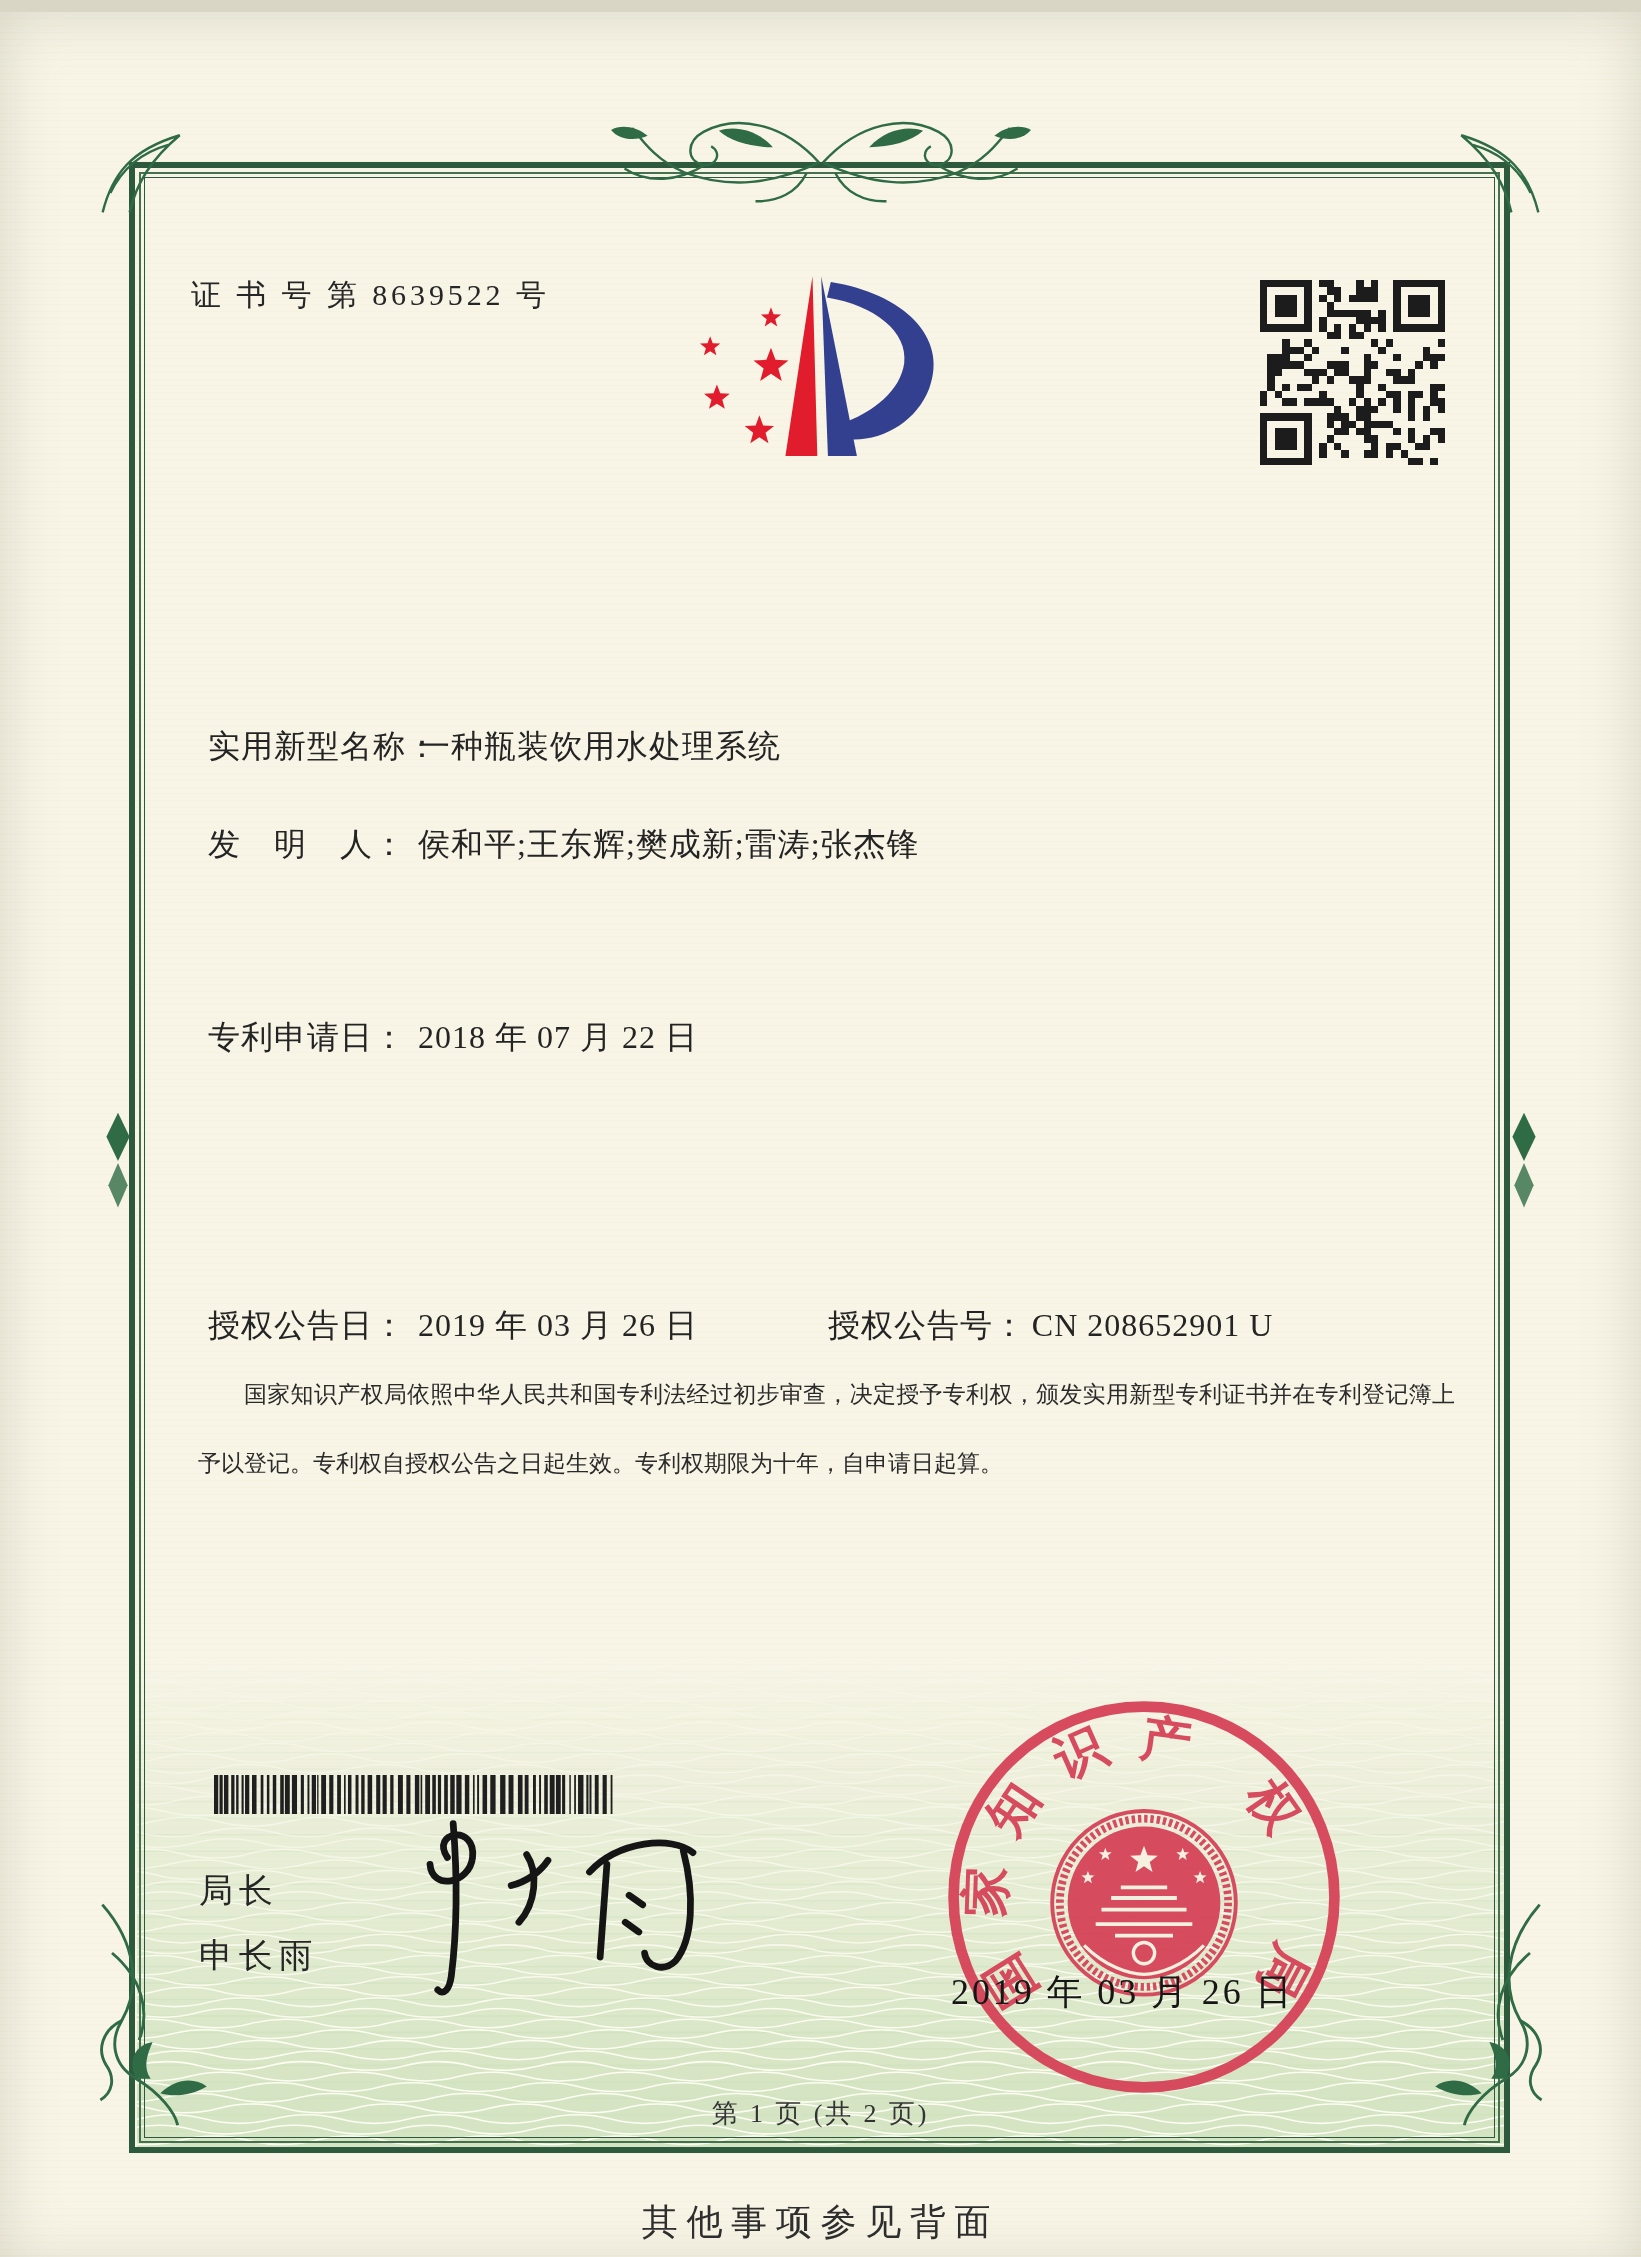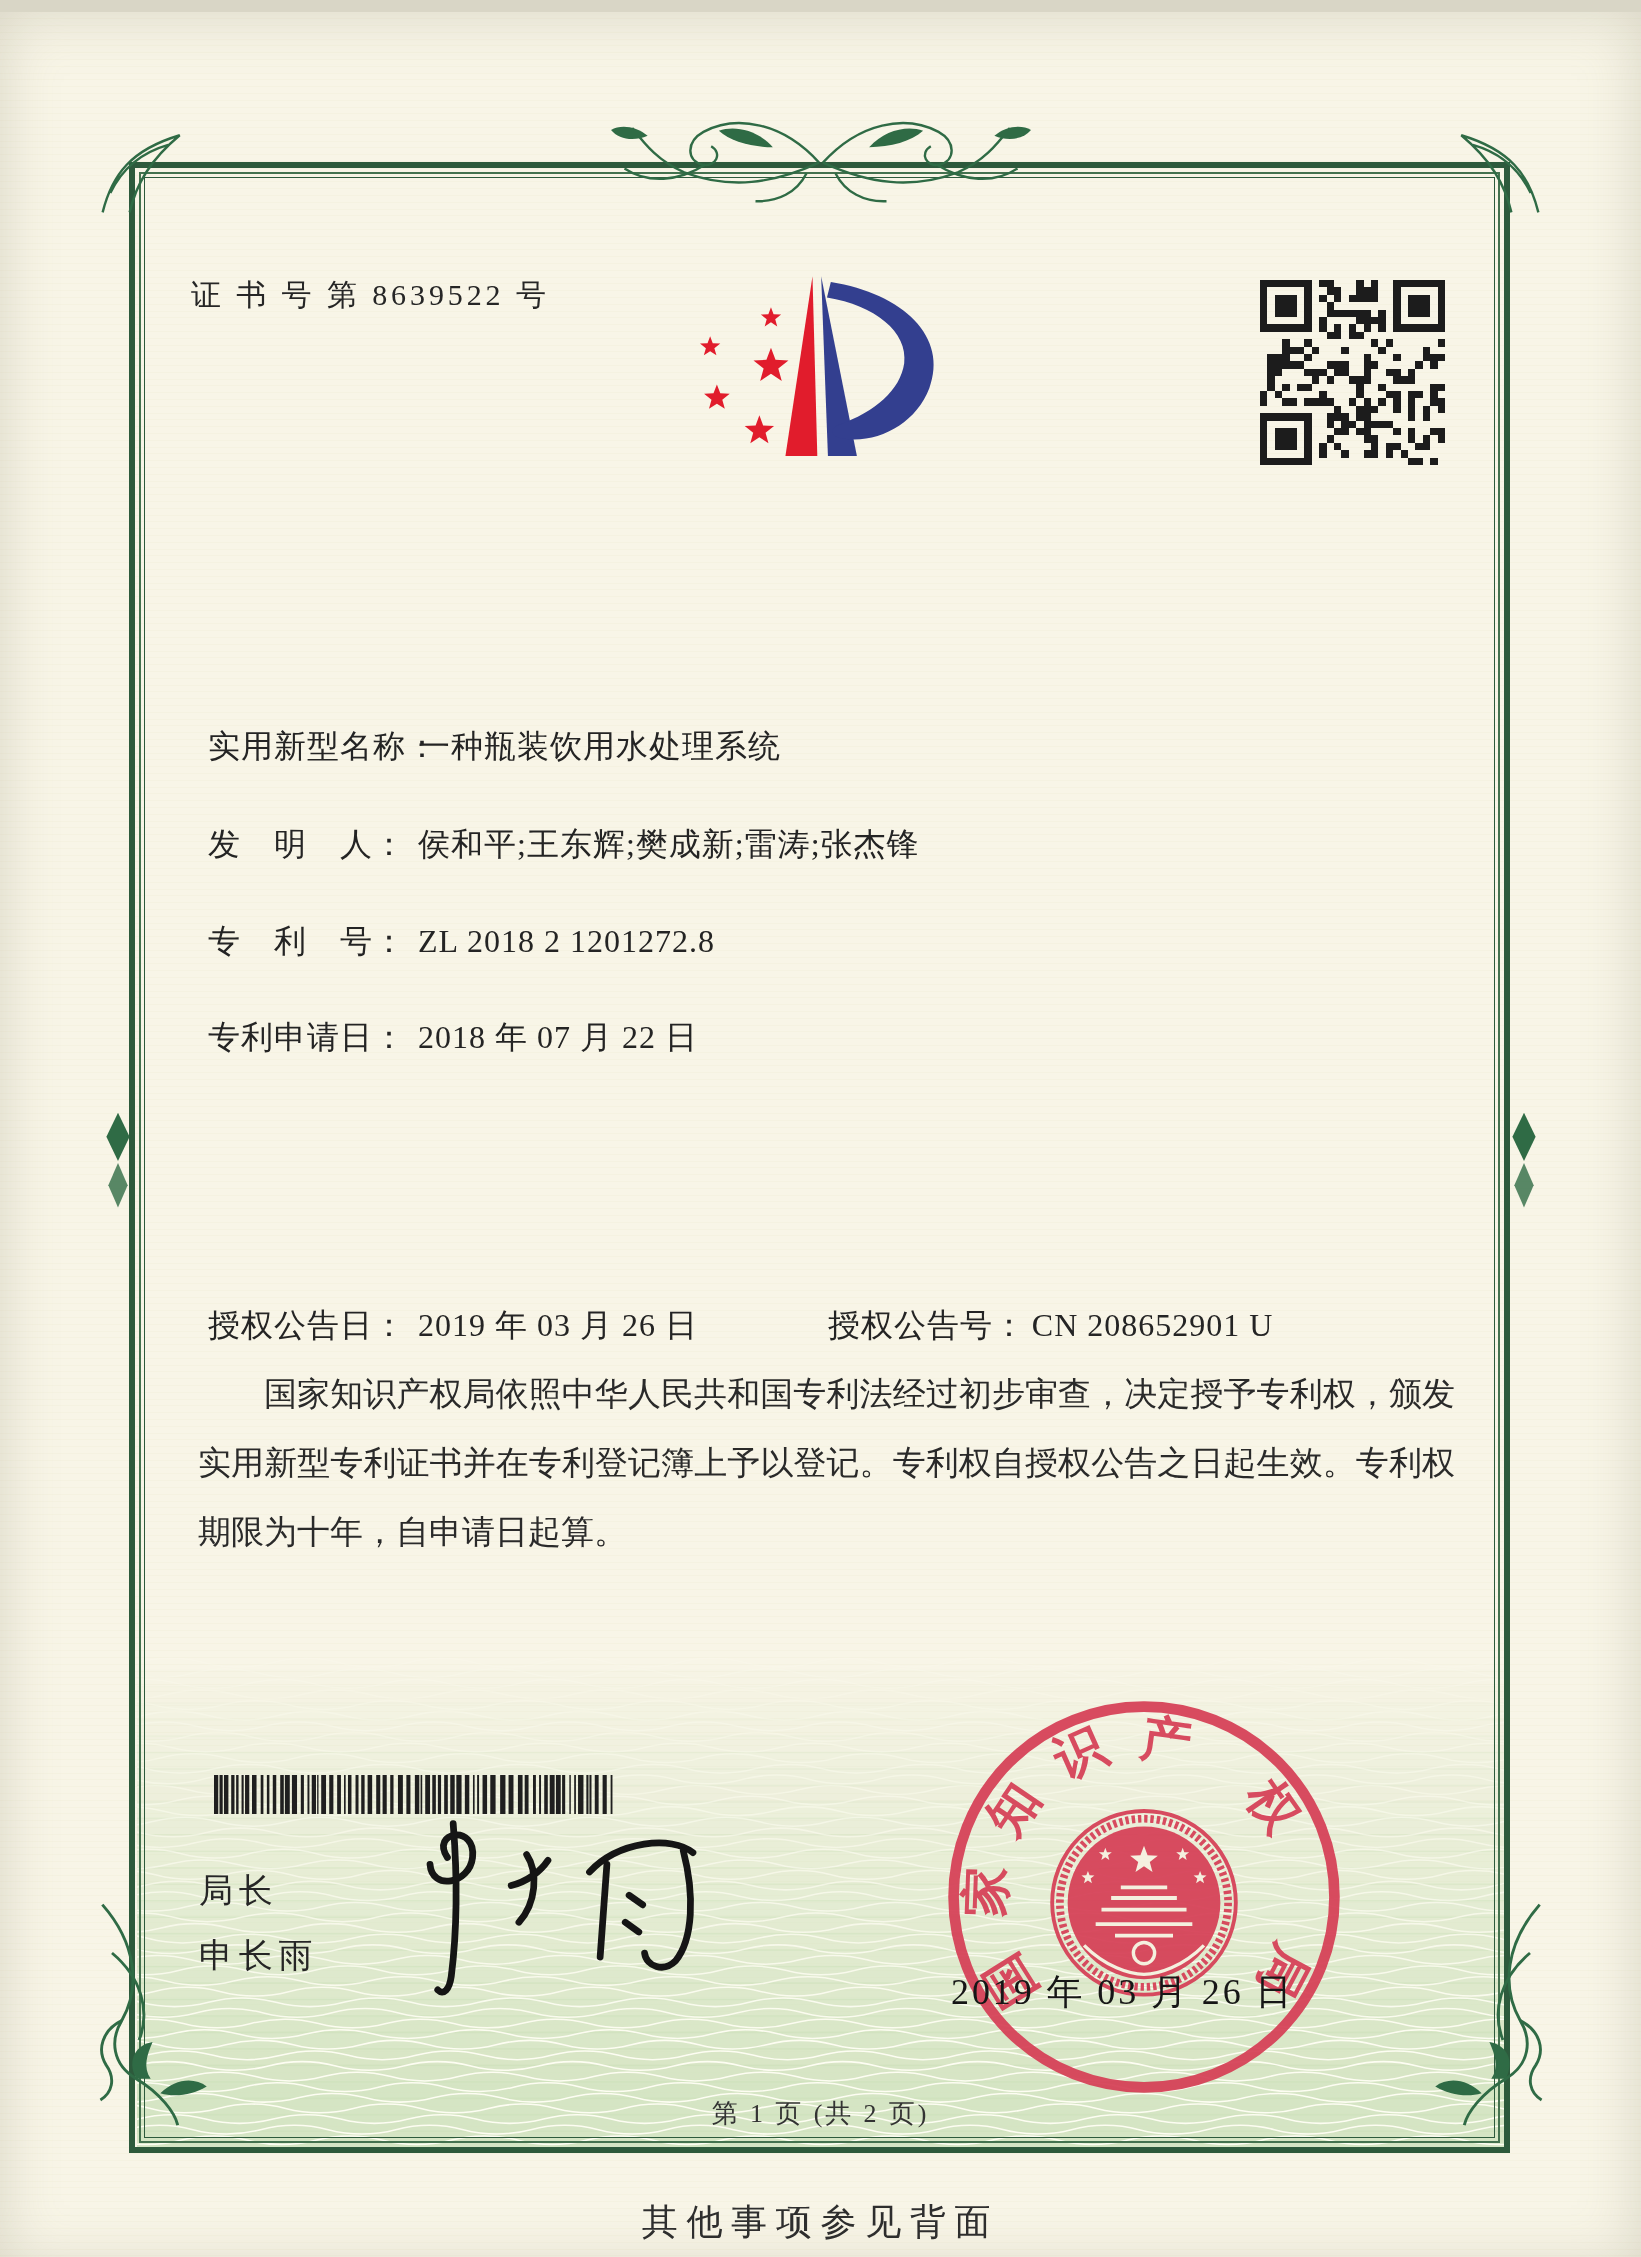--- a/index.html
+++ b/index.html
@@ -35,21 +35,21 @@
     position:absolute;left:208px;font-size:32px;white-space:nowrap;color:#242424;
   }
   .field-label{display:inline-block;width:210px;letter-spacing:1px;}
   .field-value{letter-spacing:1px;}
   .pair2{position:absolute;left:620px;top:0;white-space:nowrap;}
   .pair2 .field-label{width:auto;margin-right:5.8px;}
   .body-text{
     position:absolute;left:198px;top:1348px;width:1257px;
   }
   .body-text p{
-    margin:0;text-indent:2em;font-size:33px;line-height:69px;
+    margin:0;text-indent:2em;font-size:23px;line-height:69px;
     text-align:justify;color:#2a2a2a;
   }
   .green-panel{position:absolute;left:137px;top:1641px;width:1367px;height:494px;}
   .barcode{position:absolute;left:214px;top:1763px;width:406px;height:39px;}
   .director-title{position:absolute;left:199px;top:1856px;font-size:34px;letter-spacing:5.8px;}
   .director-name{position:absolute;left:199px;top:1921px;font-size:34px;letter-spacing:5.8px;}
   .signature{position:absolute;left:372px;top:1802px;width:348px;height:203px;}
   .seal{position:absolute;left:941px;top:1682px;width:406px;height:406px;opacity:.93;}
   .seal-date{
     position:absolute;left:951px;top:1956px;font-size:36px;letter-spacing:2.9px;
@@ -514,23 +514,20 @@
       </g>
     </svg>
 
 
   <div class="field-row" style="top:713px">
     <span class="field-label">实用新型名称：</span><span class="field-value">一种瓶装饮用水处理系统</span>
   </div>
   <div class="field-row" style="top:811px">
     <span class="field-label">发　明　人：</span><span class="field-value">侯和平;王东辉;樊成新;雷涛;张杰锋</span>
   </div>
-  <div class="field-row" style="top:908px">
-    <span class="field-label">专　利　号：</span><span class="field-value">ZL 2018 2 1201272.8</span>
-  </div>
   <div class="field-row" style="top:1004px">
     <span class="field-label">专利申请日：</span><span class="field-value">2018 年 07 月 22 日</span>
   </div>
   <div class="field-row" style="top:1292px">
     <span class="field-label">授权公告日：</span><span class="field-value">2019 年 03 月 26 日</span>
     <span class="pair2">
       <span class="field-label">授权公告号：</span><span class="field-value">CN 208652901 U</span>
     </span>
   </div>
 

